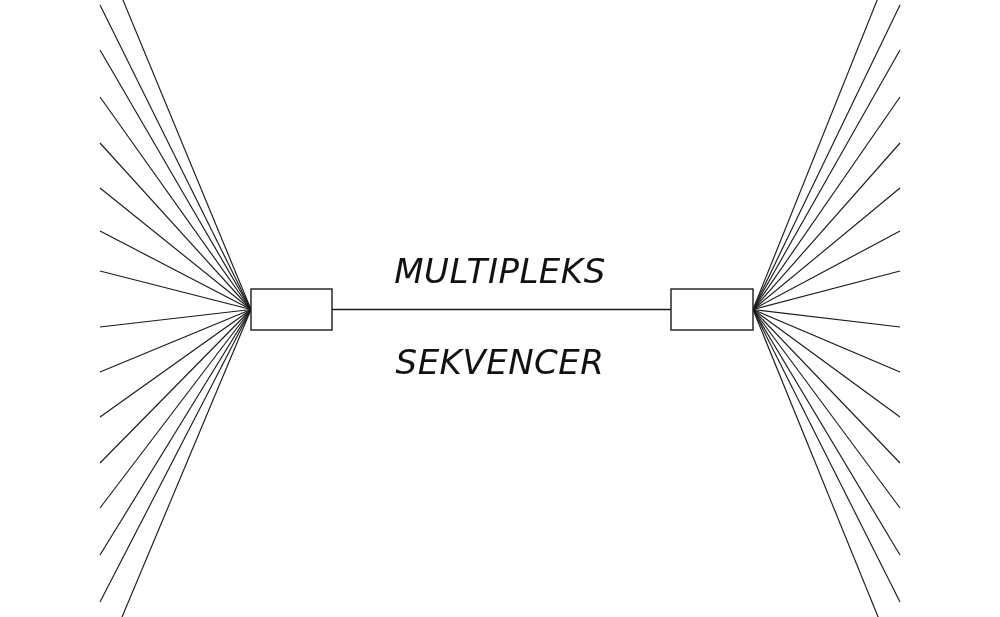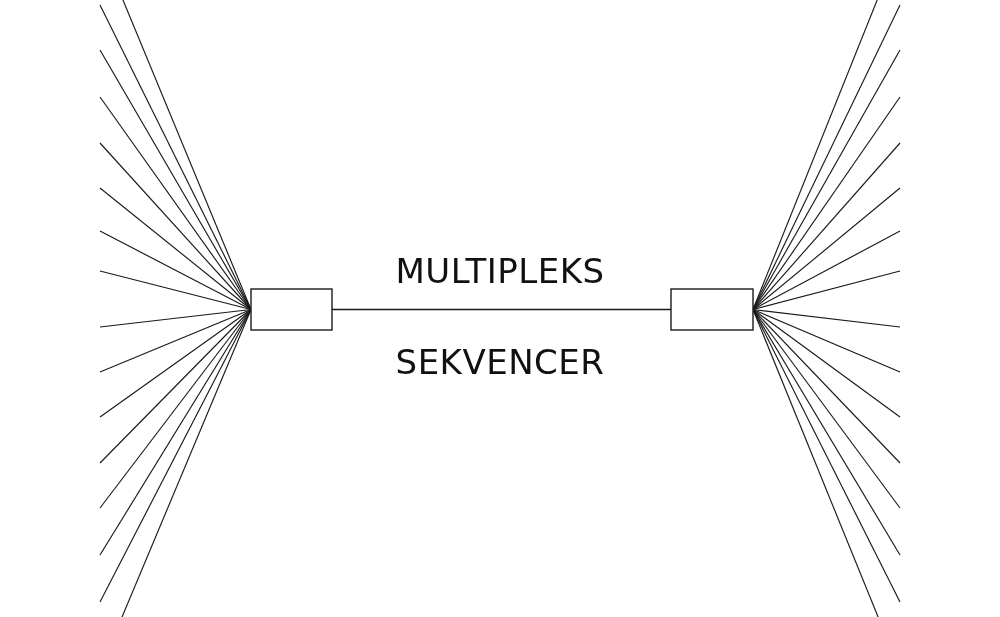--- a/index.html
+++ b/index.html
@@ -10,20 +10,21 @@
   }
   body {
     font-family: "DejaVu Sans", sans-serif;
   }
   #diagram-root {
     position: relative;
     width: 1000px;
     height: 617px;
     background: #ffffff;
     overflow: hidden;
+    font-style: italic;
   }
   #diagram-svg {
     display: block;
     width: 1000px;
     height: 617px;
   }
   .fan-line {
     stroke: #1a1a1a;
     stroke-width: 1.15;
     stroke-linecap: butt;

